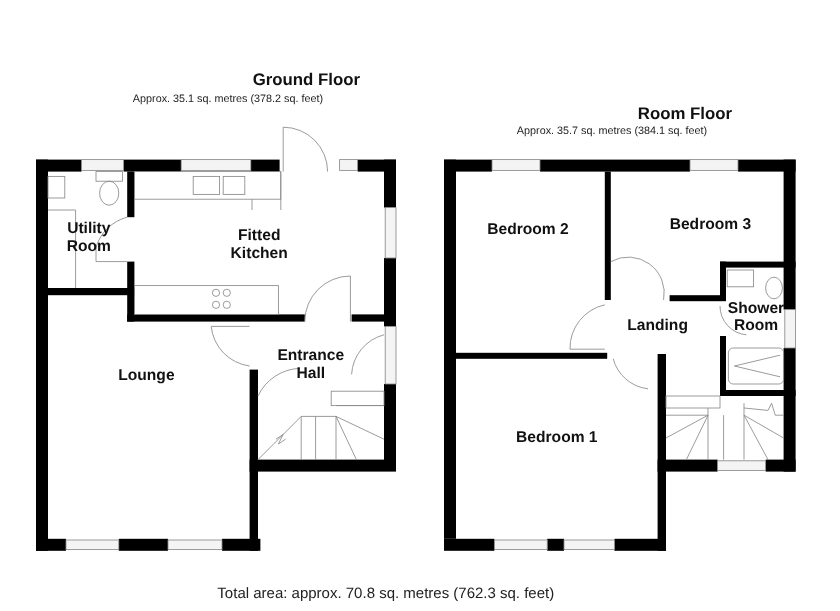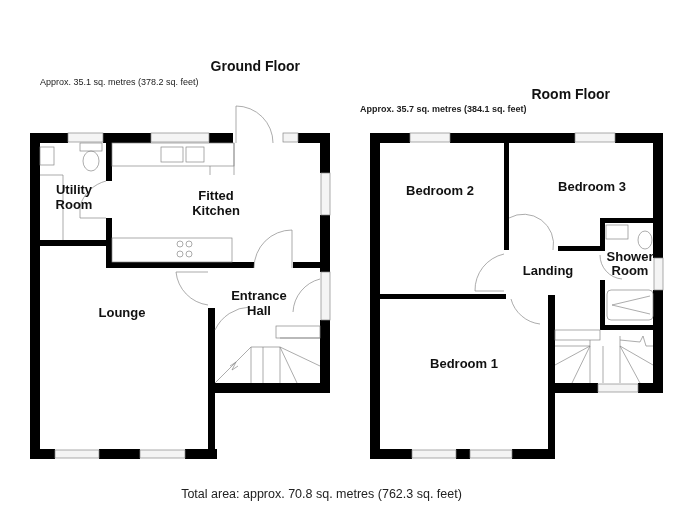--- a/index.html
+++ b/index.html
@@ -1,30 +1,30 @@
 <!DOCTYPE html>
 <html><head>
 <meta charset="utf-8">
 <style>
   html, body { margin: 0; padding: 0; background: #ffffff; }
   body { width: 700px; height: 509px; position: relative; overflow: hidden; font-family: "Liberation Sans", sans-serif; }
   .floor-title { position: absolute; font-weight: bold; font-size: 14px; color: #111; text-align: right; }
-  .floor-sub { position: absolute; font-size: 9px; color: #222; text-align: left; }
+  .floor-sub { position: absolute; font-size: 9px; color: #222; text-align: center; }
   .total { position: absolute; left: 0; width: 643px; top: 487px; text-align: center; font-size: 12.5px; color: #222; }
   svg { position: absolute; left: 0; top: 0; }
   .room-label { font-family: "Liberation Sans", sans-serif; font-weight: bold; font-size: 13px; fill: #111; }
 </style>
 </head>
 <body>
 
 <div class="floor-title" style="left:80px;width:220px;top:58px;">Ground Floor</div>
 <div class="floor-sub" style="left:40px;width:300px;top:77px;">Approx. 35.1 sq. metres (378.2 sq. feet)</div>
 
 <div class="floor-title" style="left:410px;width:200px;top:86px;">Room Floor</div>
-<div class="floor-sub" style="left:360px;width:300px;top:104px;font-weight:bold;">Approx. 35.7 sq. metres (384.1 sq. feet)</div>
+<div class="floor-sub" style="left:360px;width:300px;top:104px;">Approx. 35.7 sq. metres (384.1 sq. feet)</div>
 
 <svg width="700" height="509" viewBox="0 0 700 509">
   <g>
 
     <g fill="#000">
 
       <rect x="30" y="133" width="38" height="10"></rect>
       <rect x="103" y="133" width="48" height="10"></rect>
       <rect x="209" y="133" width="24" height="10"></rect>
       <rect x="298" y="133" width="32" height="10"></rect>

